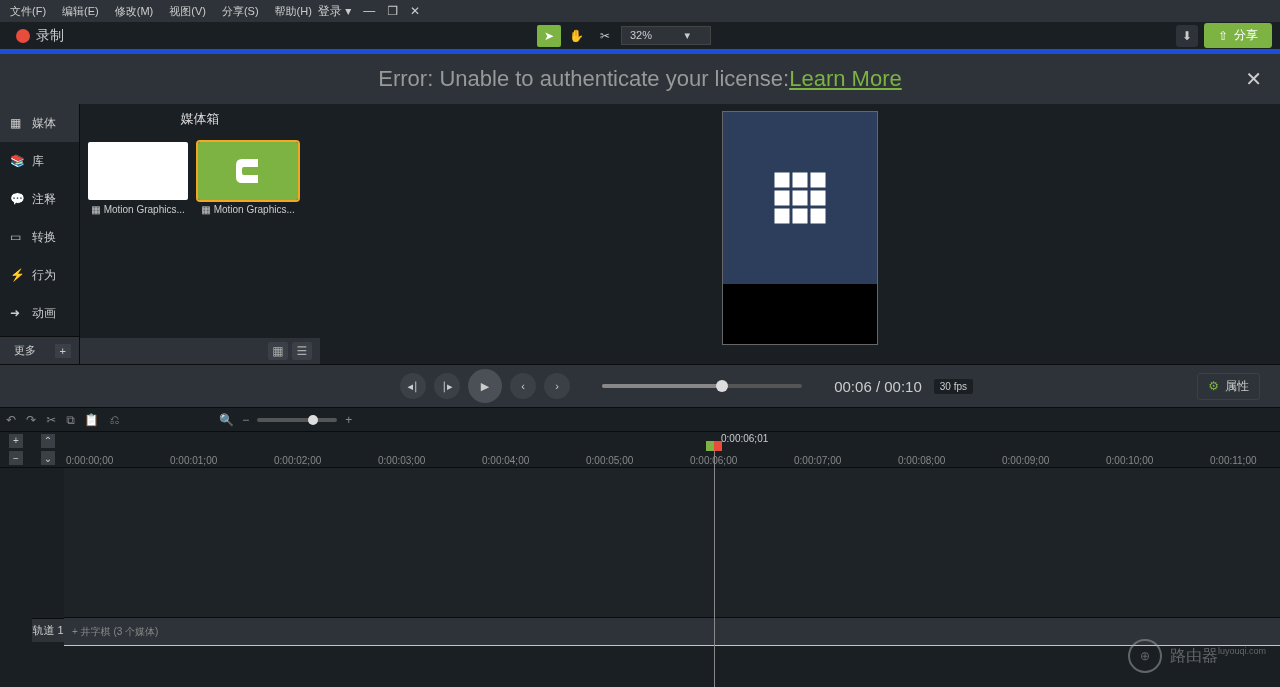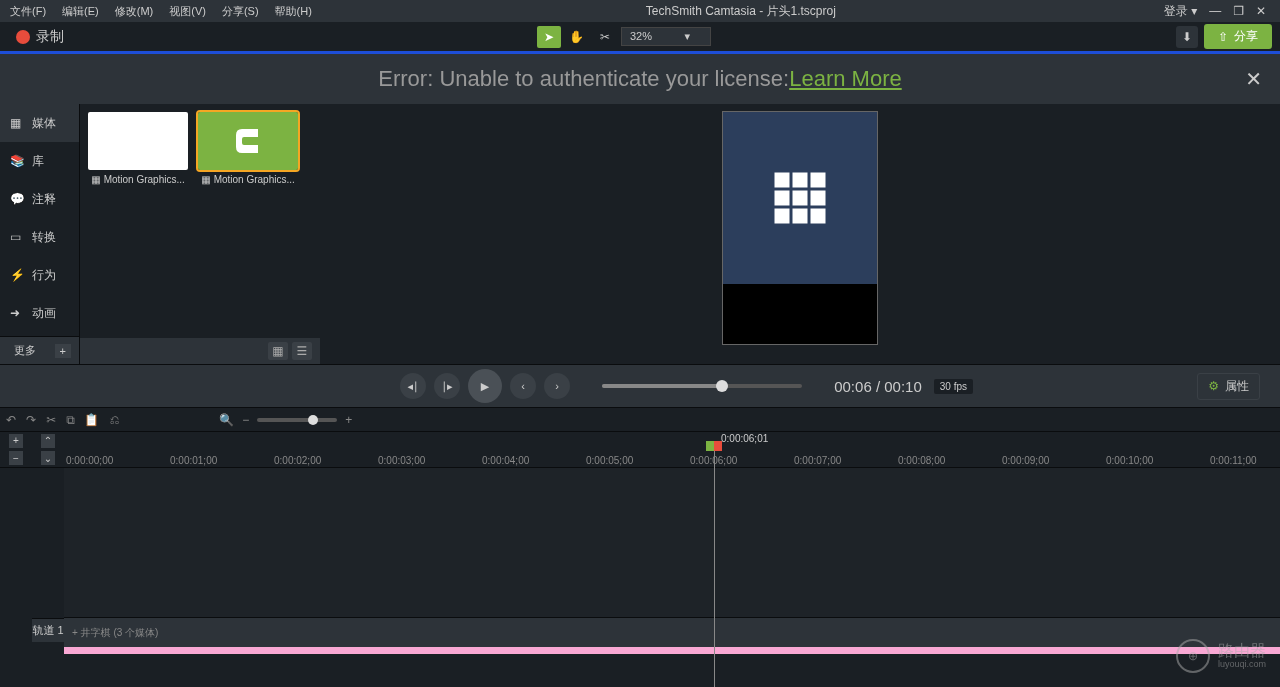--- a/index.html
+++ b/index.html
@@ -7,21 +7,21 @@
 
 
 .menubar { height: 22px; background: #2d3339; display: flex; align-items: center; padding: 0 4px; }
 .menubar .menu-left { display: flex; gap: 4px; }
 .menubar .menu-item { padding: 2px 6px; color: #ccc; font-size: 11px; cursor: pointer; }
 .menubar .title { flex: 1; text-align: center; color: #ccc; font-size: 12px; }
 .menubar .win-controls { display: flex; gap: 12px; align-items: center; padding-right: 10px; }
 .menubar .win-controls span { color: #ccc; cursor: pointer; }
 
 
-.toolbar { height: 32px; background: #1a1f24; display: flex; align-items: center; padding: 0 8px; border-bottom: 3px solid #1d4ed8; }
+.toolbar { height: 32px; background: #1a1f24; display: flex; align-items: center; padding: 0 8px; border-bottom: 5px solid #1d4ed8; }
 .record-btn { display: flex; align-items: center; gap: 6px; padding: 4px 8px; cursor: pointer; }
 .record-dot { width: 14px; height: 14px; border-radius: 50%; background: #e74c3c; }
 .toolbar-center { margin-left: auto; display: flex; align-items: center; gap: 4px; }
 .tool-btn { width: 24px; height: 22px; display: flex; align-items: center; justify-content: center; cursor: pointer; color: #ccc; border-radius: 2px; }
 .tool-btn.active { background: #7cb342; color: #fff; }
 .zoom-select { background: #2d3339; border: 1px solid #444; color: #ccc; padding: 2px 20px 2px 8px; width: 90px; font-size: 11px; }
 .toolbar-right { margin-left: auto; display: flex; gap: 6px; align-items: center; }
 .dl-btn { width: 22px; height: 22px; background: #2d3339; border-radius: 3px; display:flex; align-items:center; justify-content:center; cursor:pointer;}
 .share-btn { background: #7cb342; color: #fff; padding: 4px 14px; border-radius: 3px; display: flex; align-items: center; gap: 6px; cursor: pointer; font-size: 12px;}
 
@@ -87,42 +87,41 @@
 .playhead { position:absolute; left:650px; top:12px; bottom:-220px; width:1px; background:#888; z-index:5;}
 .playhead-marker { position:absolute; left:642px; top:8px; width:18px; height:10px; z-index:6;}
 .ph-green { display:inline-block; width:8px; height:10px; background:#7cb342;}
 .ph-red { display:inline-block; width:8px; height:10px; background:#e74c3c;}
 
 .tracks { display:flex; }
 .track-labels { width:64px;padding-left:32px; }
 .track-label { height:24px; display:flex; align-items:center; justify-content:center; font-size:11px; color:#ccc; background:#2d3339; border-top:1px solid #0a0c0e;}
 .track-area { flex:1; position:relative; height:200px; background:#1a1f24;}
 .track-row { height:150px; background:#1e2328; border-bottom:1px solid #0a0c0e;}
-.clip-row { height:36px; background:#2d3339; border-bottom:7px solid #f9a8d4; display:flex; align-items:center; padding-left:8px; font-size:10px; color:#888;}
+.clip-row { height:28px; background:#2d3339; border-bottom:1px solid #f9a8d4; display:flex; align-items:center; padding-left:8px; font-size:10px; color:#888;}
 
 
 .watermark { position:absolute; right:14px; bottom:14px; display:flex; align-items:center; gap:8px; opacity:0.5; color:#aaa;}
 .wm-circle { width:34px; height:34px; border:2px solid #aaa; border-radius:50%; display:flex; align-items:center; justify-content:center;}
-.wm-text { display:flex; flex-direction:column; line-height:1.1;}
+.wm-text { display:flex; flex-direction:row; line-height:1.1;}
 .wm-text .big { font-size:16px;}
 .wm-text .small { font-size:9px;}
 </style>
 </head>
 <body>
 
 <div class="menubar">
   <div class="menu-left">
     <span class="menu-item">文件(F)</span>
     <span class="menu-item">编辑(E)</span>
     <span class="menu-item">修改(M)</span>
     <span class="menu-item">视图(V)</span>
     <span class="menu-item">分享(S)</span>
     <span class="menu-item">帮助(H)</span>
   </div>
-  <div class="title">TechSmith Camtasia - 片头1.tscproj</div>
   <div class="win-controls">
     <span><span>登录</span> ▾</span>
     <span>—</span>
     <span>❐</span>
     <span>✕</span>
   </div>
 </div>
 
 <div class="toolbar">
   <div class="record-btn">
@@ -176,20 +175,21 @@
         <span class="side-icon">➜</span>
         <span>动画</span>
       </div>
     <div class="side-more">
         <span>更多</span>
         <span style="background:#3a4046;padding:1px 5px;">+</span>
       </div>
   </div>
 
   <div class="media-panel">
+    <div class="media-header">媒体箱</div>
     <div class="media-grid">
       <div class="media-item">
         <div class="thumb"></div>
         <div class="media-label">
             <span>▦</span>
             <span>Motion Graphics...</span>
           </div>
       </div>
       <div class="media-item">
         <div class="thumb camtasia selected">

